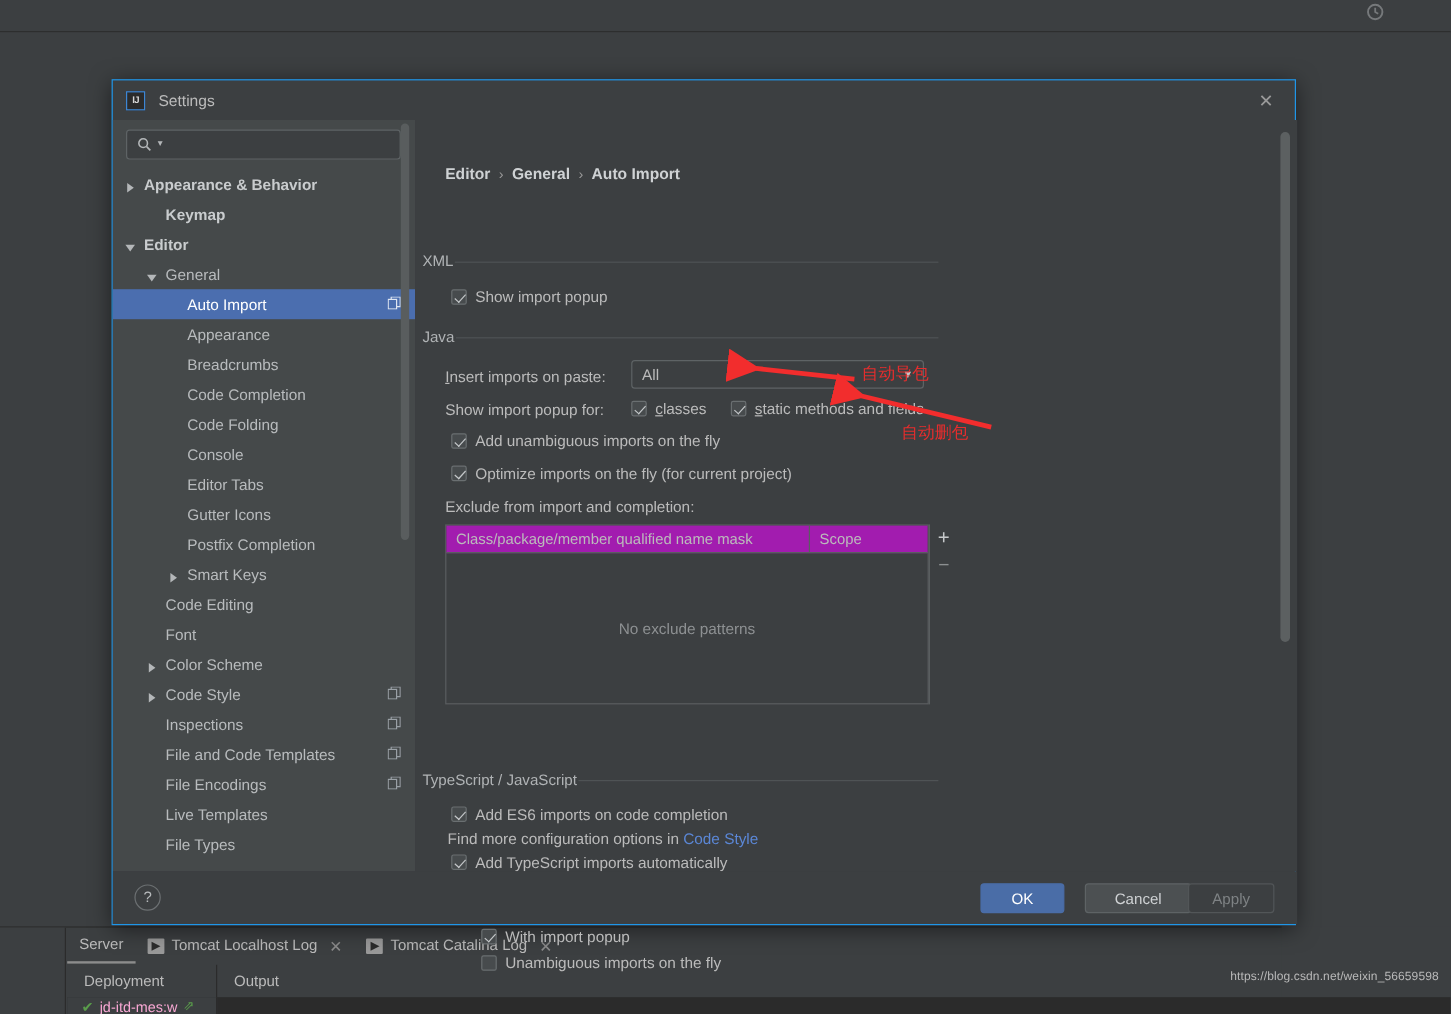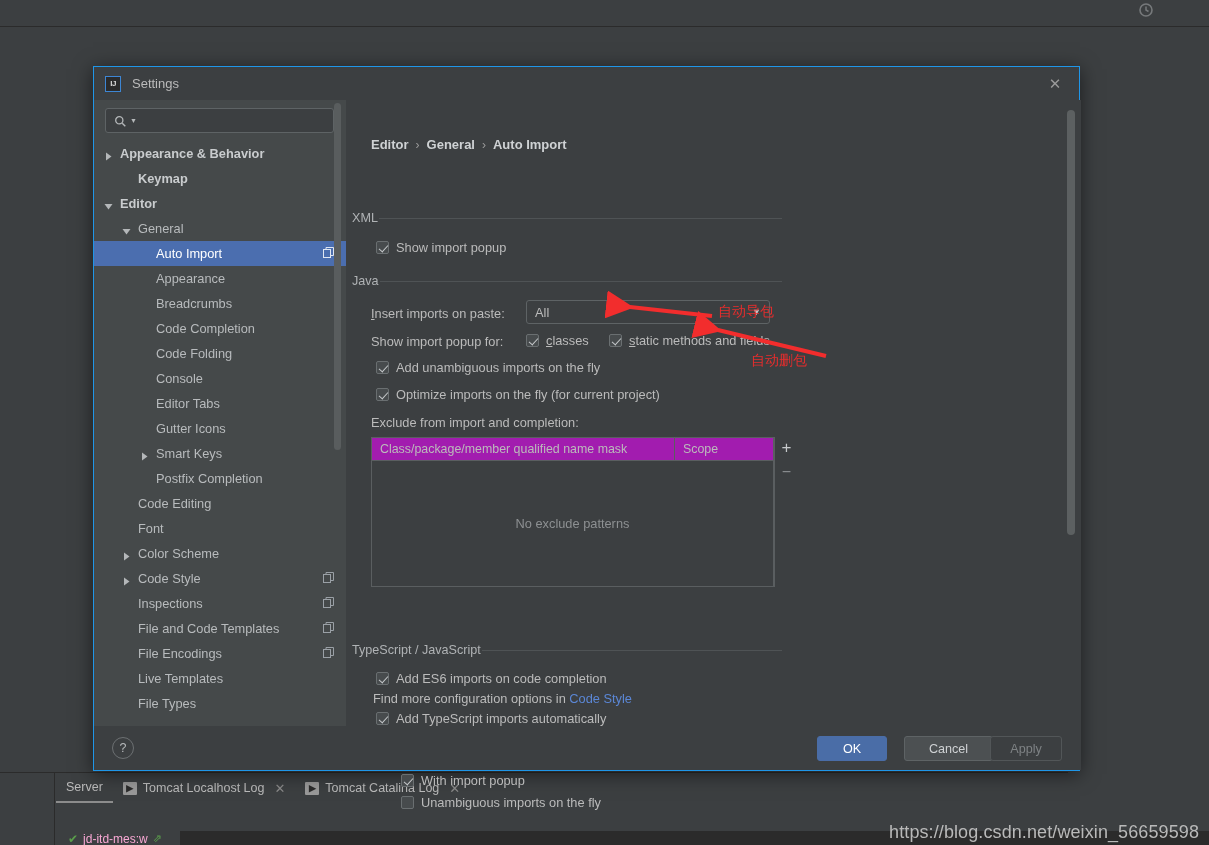--- a/index.html
+++ b/index.html
@@ -69,22 +69,22 @@
   .tw-body {
     position: absolute; left: 56px; top: 58px; width: 1153px; height: 15px;
     background: #2b2b2b; display: flex;
   }
   .tw-body-left { width: 125px; background: #3c3f41; display:flex; align-items:center; gap:5px; padding-left: 12px; border-right: 1px solid #2b2b2b;}
   .srv-ok { color: #5a9e4b; font-size: 12px; }
   .srv-name { color: #f9a8d4; font-size: 12px; white-space: nowrap; }
   .srv-arrow { color: #5a9e4b; font-size: 11px; }
 
   .watermark {
-    position: absolute; right: 10px; bottom: 2px;
-    color: #b9b9b9; font-size: 18px; letter-spacing: .1px;
+    position: absolute; right: 10px; bottom: 25px;
+    color: #b9b9b9; font-size: 10px; letter-spacing: .1px;
   }
 
   
   .dialog {
     position: absolute; left: 93px; top: 66px; width: 987px; height: 705px;
     background: #3c3f41; border: 1px solid #1f96e8;
     box-shadow: 0 3px 18px rgba(0,0,0,.55);
   }
   .dlg-title {
     height: 33px; display: flex; align-items: center; padding-left: 11px;
@@ -312,20 +312,28 @@
         <span>Tomcat Localhost Log</span>
         <span class="closeb">✕</span>
       </div>
       <div class="tw-tab">
         <span class="runicon">▶</span>
         <span>Tomcat Catalina Log</span>
         <span class="closeb">✕</span>
       </div>
     </div>
 
+    <div class="tw-sub">
+      <div class="cell first">
+        <span>Deployment</span>
+      </div>
+      <div class="cell">
+        <span>Output</span>
+      </div>
+    </div>
 
     <div class="tw-body">
       <div class="tw-body-left">
         <span class="srv-ok">✔</span>
         <span class="srv-name">jd-itd-mes:w</span>
         <span class="srv-arrow">⇗</span>
       </div>
     </div>
   </div>
 
@@ -397,27 +405,27 @@
             <div class="tree-item">
               <span style="margin-left: 62px;">Console</span>
             </div>
             <div class="tree-item">
               <span style="margin-left: 62px;">Editor Tabs</span>
             </div>
             <div class="tree-item">
               <span style="margin-left: 62px;">Gutter Icons</span>
             </div>
             <div class="tree-item">
+              <span style="margin-left: 62px;">Postfix Completion</span>
+            </div>
+            <div class="tree-item">
               <span class="tw-arrow" style="left: 46px;"><svg width="9" height="9" viewBox="0 0 9 9">
                   <polygon points="2,0.5 7.5,4.5 2,8.5" fill="#b4b7b9"></polygon>
                 </svg></span>
               <span style="margin-left: 62px;">Smart Keys</span>
-            </div>
-            <div class="tree-item">
-              <span style="margin-left: 62px;">Postfix Completion</span>
             </div>
             <div class="tree-item">
               <span style="margin-left: 44px;">Code Editing</span>
             </div>
             <div class="tree-item">
               <span style="margin-left: 44px;">Font</span>
             </div>
             <div class="tree-item">
               <span class="tw-arrow" style="left: 28px;"><svg width="9" height="9" viewBox="0 0 9 9">
                   <polygon points="2,0.5 7.5,4.5 2,8.5" fill="#b4b7b9"></polygon>

